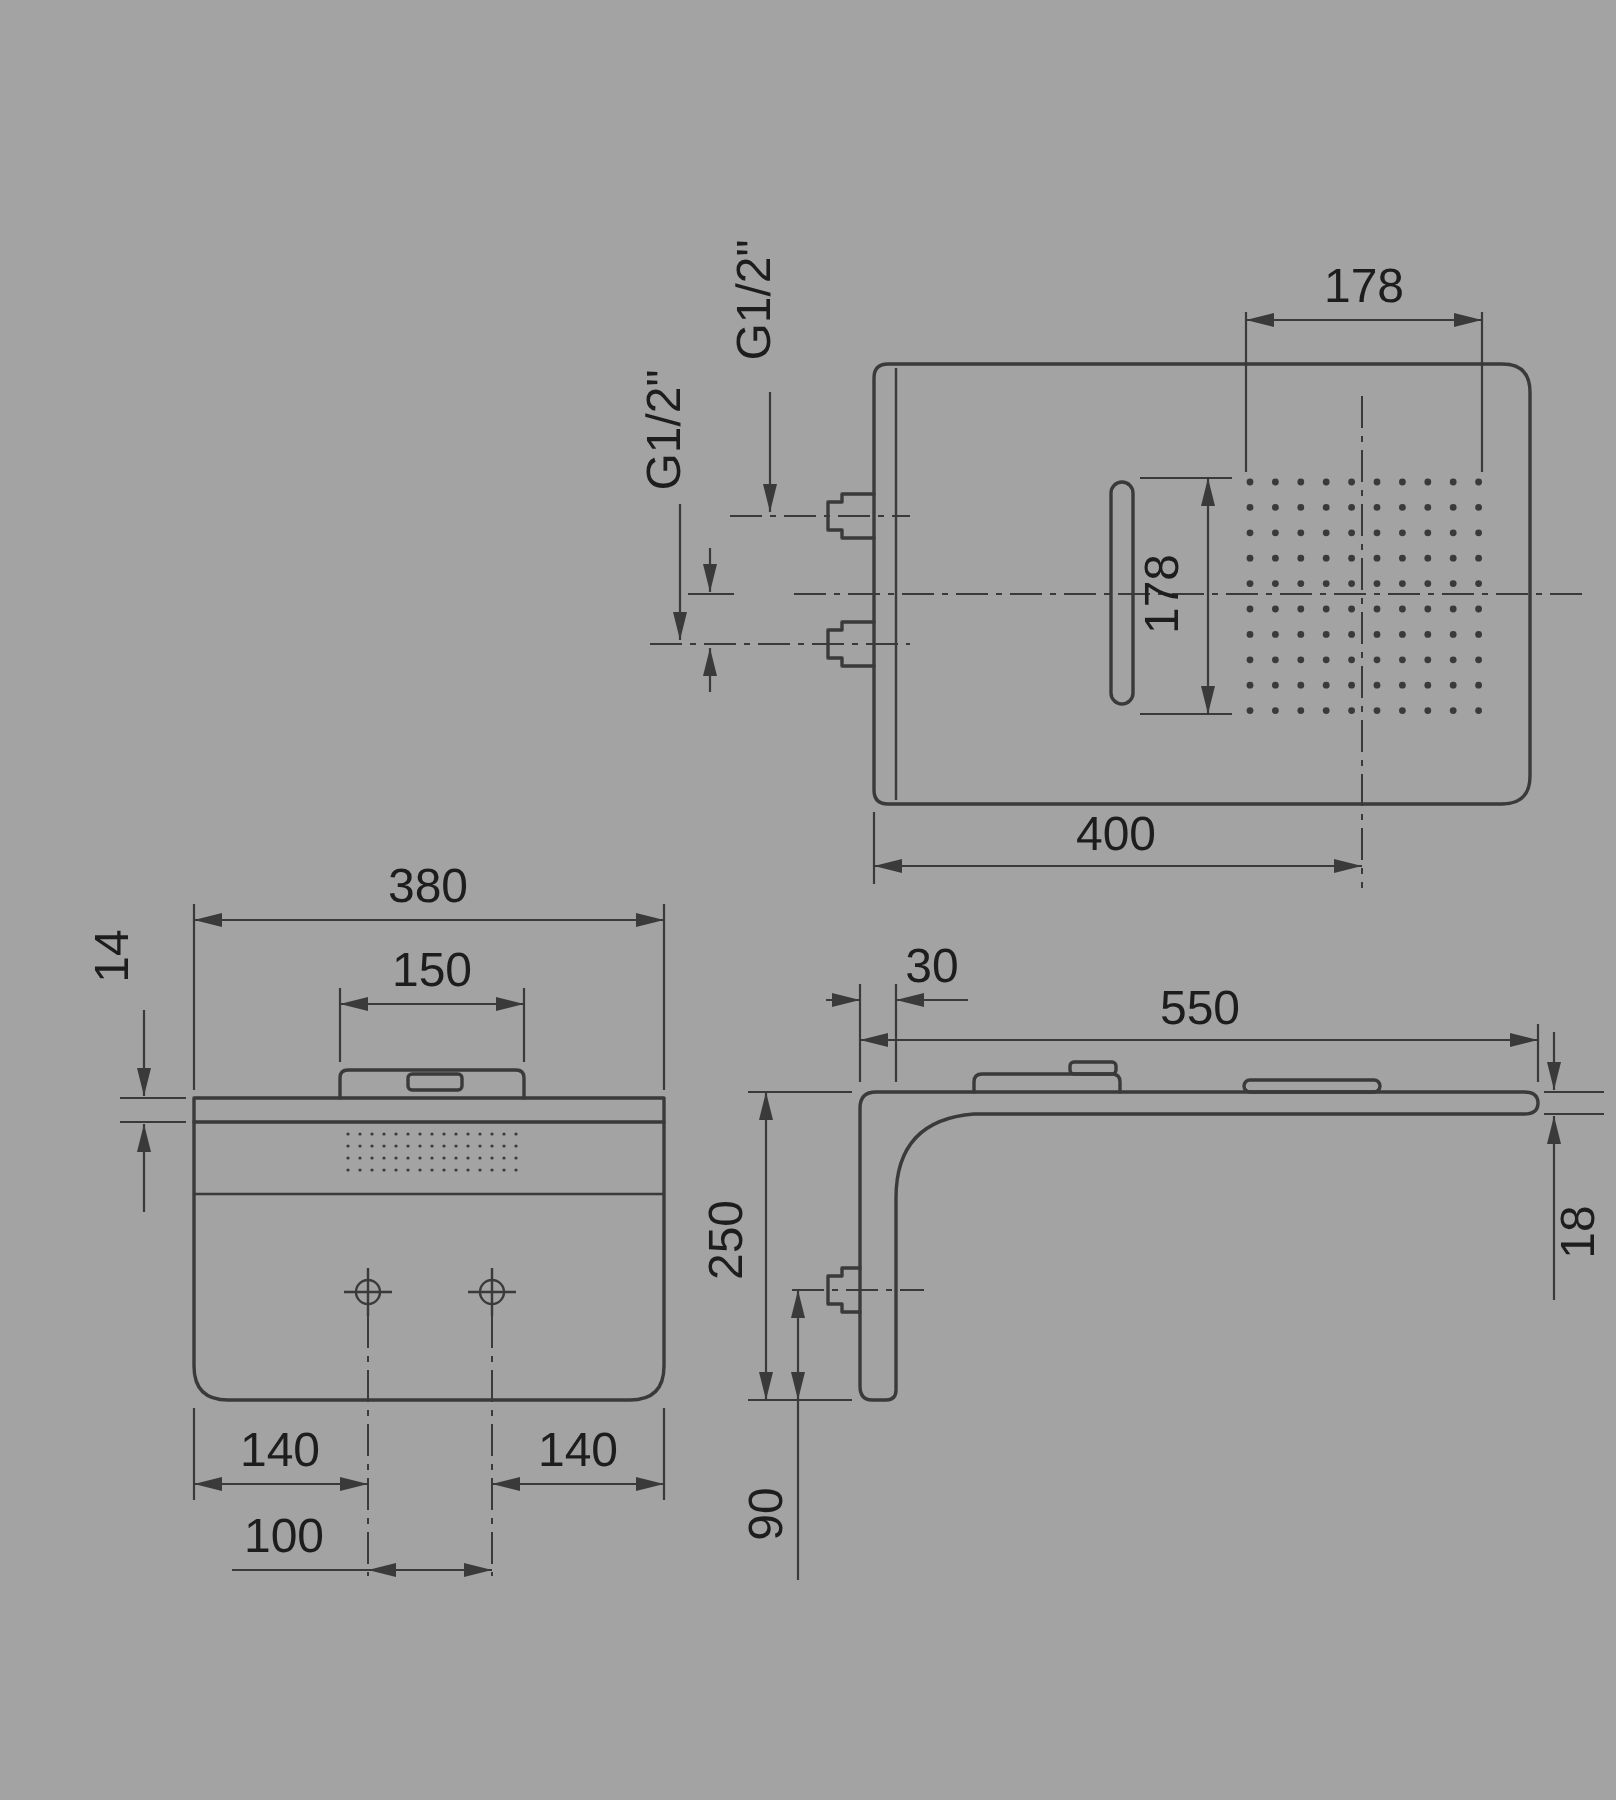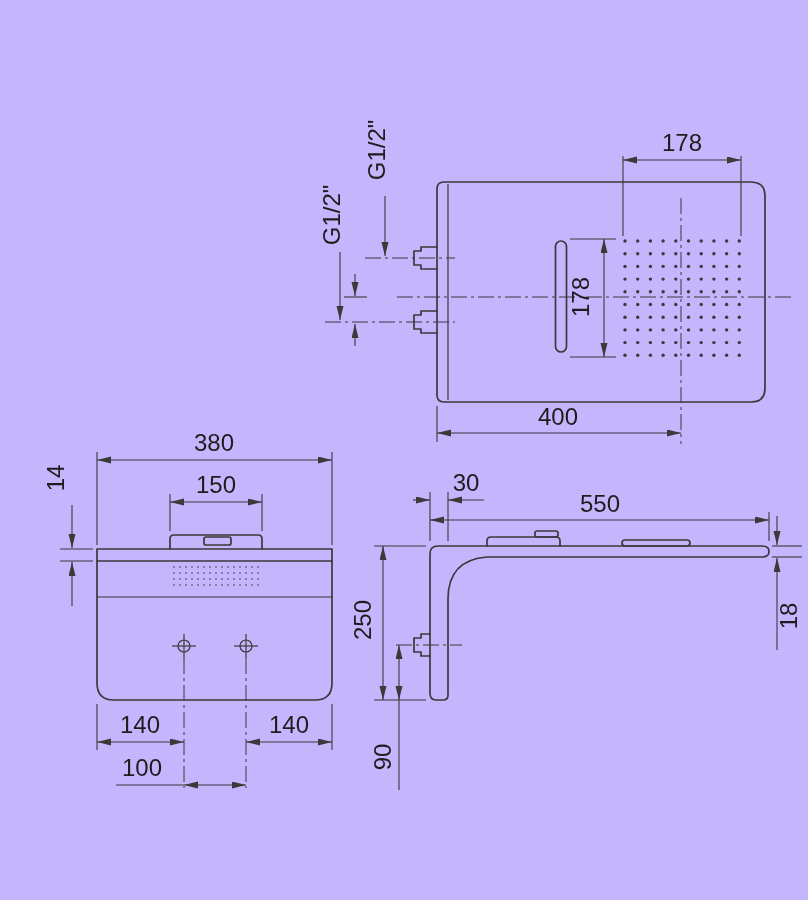--- a/index.html
+++ b/index.html
@@ -1,16 +1,16 @@
 <!DOCTYPE html>
 <html><head>
 <meta charset="utf-8">
 <style>
   html,body{margin:0;padding:0;background:#ffffff}
-  .stage{position:relative;width:808px;height:900px;background:#c4b5fd;overflow:hidden}
+  .stage{position:relative;width:808px;height:900px;background:#a3a3a3;overflow:hidden}
   svg{display:block}
   .ol{fill:none;stroke:#3a3a3a;stroke-width:1.7;stroke-linejoin:round;stroke-linecap:round}
   .ol2{fill:none;stroke:#3a3a3a;stroke-width:1.2}
   .dim{fill:none;stroke:#3a3a3a;stroke-width:1.1}
   .cl{fill:none;stroke:#3a3a3a;stroke-width:1;stroke-dasharray:16 4 3 4}
   text{font-family:"Liberation Sans","DejaVu Sans",sans-serif;font-size:24px;fill:#1d1d1d}
   .rot{text-anchor:middle}
   .mid{text-anchor:middle}
 </style>
 </head>

